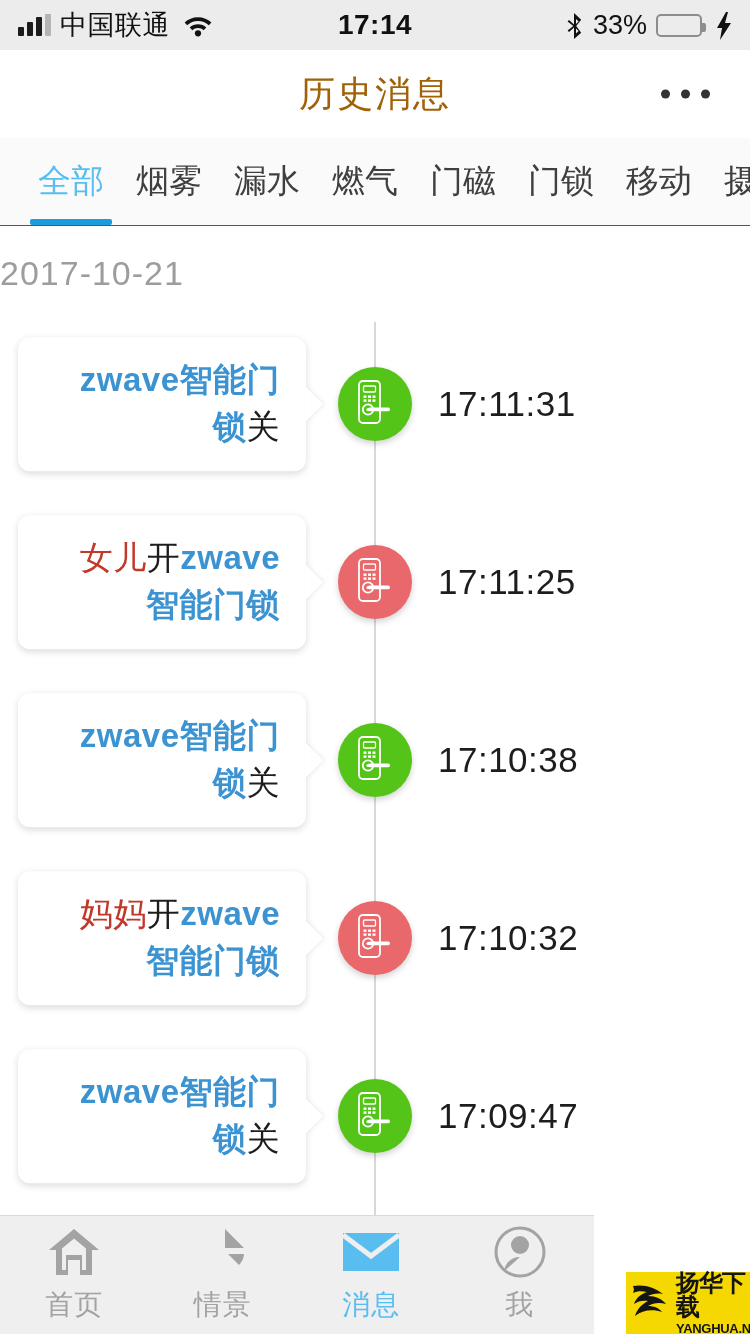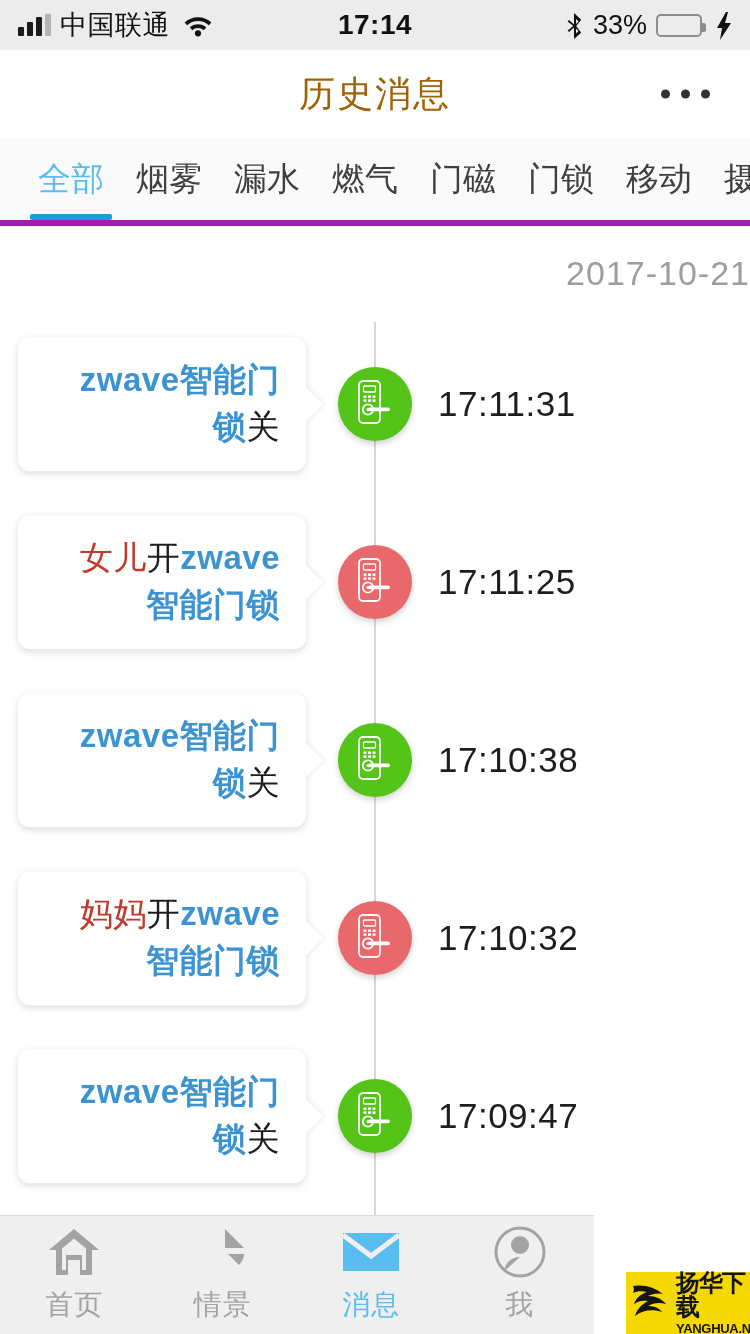--- a/index.html
+++ b/index.html
@@ -46,39 +46,39 @@
   }
   .nav-title{ font-size:36px; color:#a16207; letter-spacing:2px; }
   .nav-more{
     position:absolute; right:36px; top:50%; transform:translateY(-50%);
     display:flex; gap:11px; align-items:center; padding:14px 4px;
   }
   .nav-more span{ width:9px; height:9px; border-radius:50%; background:#333; display:block; }
 
   
   .tabbar{
-    height:88px; background:#fafafa; border-bottom:6px solid #a21caf;
+    height:88px; background:#fafafa; border-bottom:1px solid #a21caf;
     display:flex; align-items:stretch; padding-left:22px; overflow:hidden;
     position:relative;
   }
   .tab{
     flex:0 0 auto; display:flex; align-items:center; justify-content:center;
     padding:0 16px; font-size:33px; color:#3f3f3f; white-space:nowrap;
     position:relative;
   }
   .tab.active{ color:#59bdf0; }
   .tab.active:after{
     content:""; position:absolute; left:8px; right:8px; bottom:0; height:6px;
     background:#1b9cdc; border-radius:2px;
   }
 
   
   .content{ position:relative; height:calc(1334px - 50px - 88px - 88px - 119px); background:#fff; }
   .date-head{
-    text-align:right; font-size:34px; color:#9d9d9d; padding-top:28px; letter-spacing:1px;
+    text-align:left; font-size:34px; color:#9d9d9d; padding-top:28px; letter-spacing:1px;
   }
   .timeline-axis{
     position:absolute; left:374px; top:96px; bottom:-8px; width:2px; background:#d8d8d8;
   }
   .items{ position:relative; padding-top:22px; }
   .item{
     position:relative; height:178px; display:flex; align-items:center;
   }
   .bubble-wrap{ position:absolute; right:444px; top:50%; transform:translateY(-50%); }
   .bubble{

